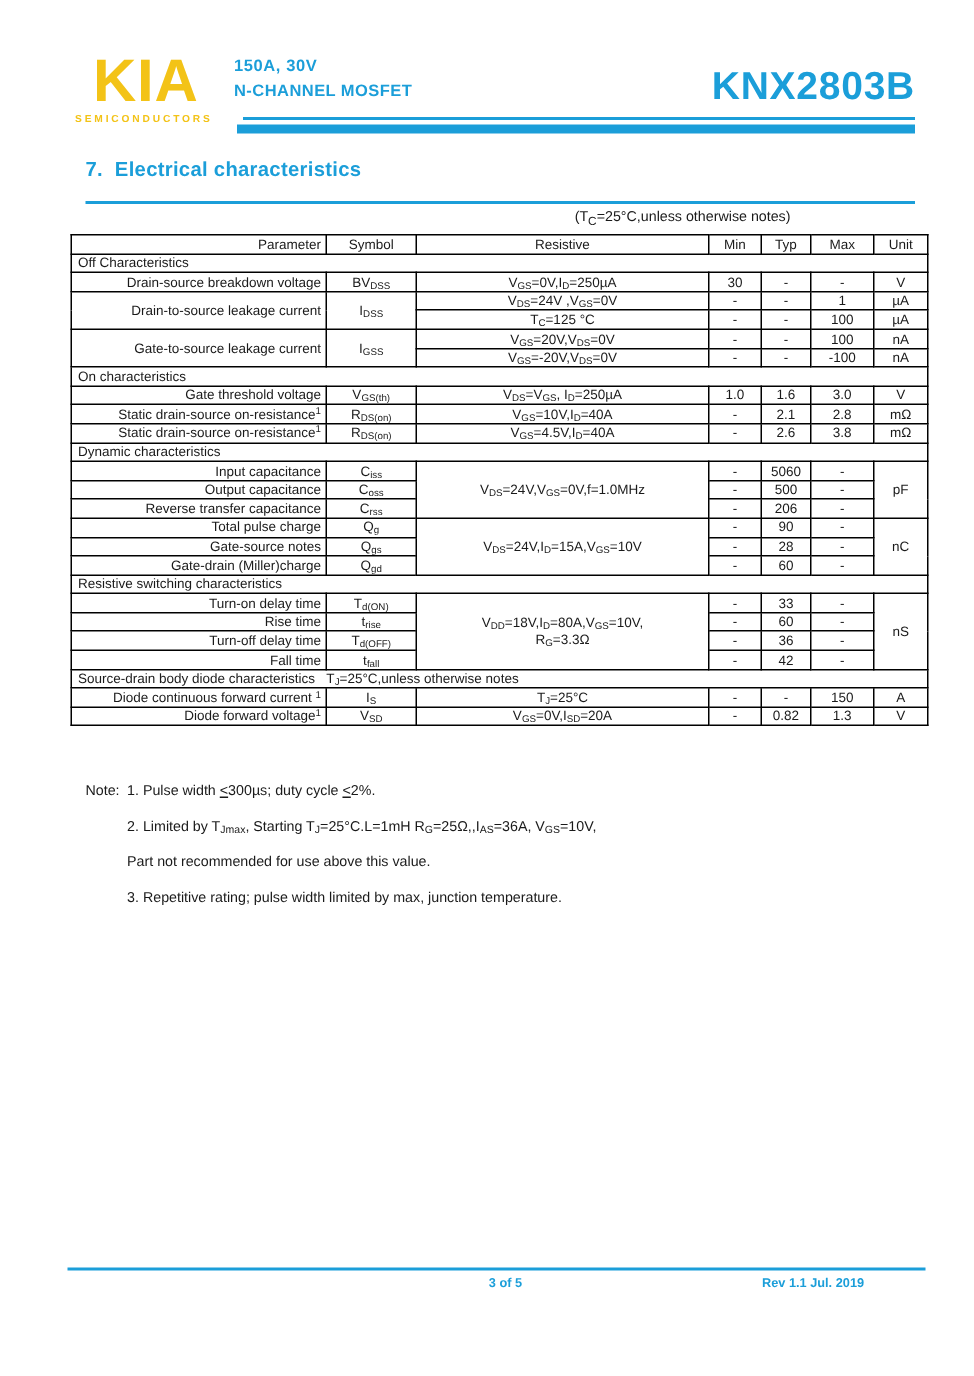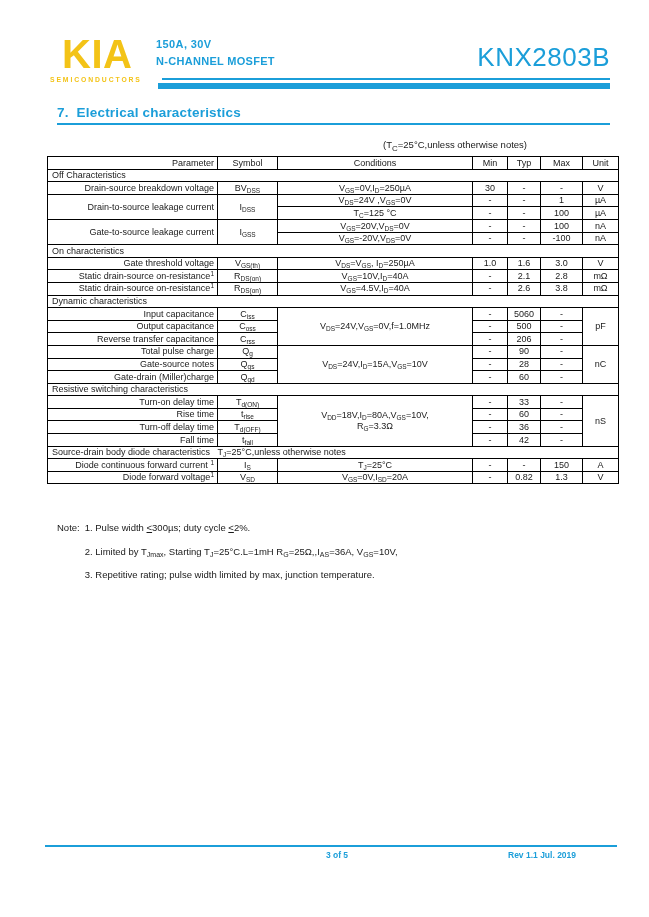--- a/index.html
+++ b/index.html
@@ -6,28 +6,28 @@
   .page{
     position:relative;width:649px;height:917px;background:#ffffff;
     font-family:"Liberation Sans",sans-serif;color:#1a1a1a;overflow:hidden;
   }
   
   .logo{position:absolute;left:50px;top:33px;}
   .logo-text{color:#f3c317;font-weight:bold;font-size:40px;line-height:42px;margin-left:12px;letter-spacing:0.5px;}
   .logo-sub{color:#f3c317;font-weight:bold;font-size:6.8px;letter-spacing:1.9px;margin-top:1px;}
   .rating{position:absolute;left:156px;top:38px;color:#1b9ed9;font-weight:bold;font-size:11px;letter-spacing:0.4px;}
   .devtype{position:absolute;left:156px;top:55px;color:#1b9ed9;font-weight:bold;font-size:11px;letter-spacing:0.3px;}
-  .partnum{position:absolute;right:39px;top:42px;color:#1b9ed9;font-size:26px;letter-spacing:0.5px;}
+  .partnum{position:absolute;right:39px;top:42px;color:#1b9ed9;font-size:26px;letter-spacing:0.5px;font-weight:bold;}
   .thin-rule{position:absolute;left:162px;right:39px;top:78px;height:2px;background:#1b9ed9;}
   .thick-rule{position:absolute;left:158px;right:39px;top:83px;height:6px;background:#1b9ed9;}
   
   .section-heading{
     position:absolute;left:57px;top:105px;width:553px;margin:0;
     color:#1b9ed9;font-size:13.5px;font-weight:bold;letter-spacing:0.2px;
-    padding-bottom:3px;border-bottom:2px solid #1b9ed9;
+    padding-bottom:14px;border-bottom:2px solid #1b9ed9;
   }
   
   .cond-note{position:absolute;top:139px;right:122px;font-size:9.5px;color:#1a1a1a;}
   
   .spec-table{
     position:absolute;left:47px;top:156px;width:571px;
     border-collapse:collapse;table-layout:fixed;
     font-size:9px;color:#1a1a1a;
   }
   .spec-table td,.spec-table th{
@@ -75,21 +75,21 @@
         <col style="width:195px">
       <col style="width:35px">
         <col style="width:33px">
         <col style="width:42px">
         <col style="width:36px">
     </colgroup>
     <tbody data-name="spec-table-body">
         <tr data-name="header-row">
           <th class="left" data-name="column-header">Parameter</th>
           <th data-name="column-header">Symbol</th>
-          <th data-name="column-header">Conditions</th>
+          <th data-name="column-header">Resistive</th>
           <th data-name="column-header">Min</th>
           <th data-name="column-header">Typ</th>
           <th data-name="column-header">Max</th>
           <th data-name="column-header">Unit</th>
         </tr>
         <tr data-name="section-row">
           <td colspan="7" data-name="table-cell">Off Characteristics</td>
         </tr>
         <tr data-name="spec-row">
           <td class="left" data-name="table-cell">Drain-source breakdown voltage</td>
@@ -266,20 +266,21 @@
           <td data-name="table-cell">V</td>
         </tr>
       </tbody>
   </table>
 
   <div class="notes" data-name="notes-block">
     <span class="notes-label" data-name="notes-label">Note:</span>
     <div class="notes-lines" data-name="notes-lines">
         <div class="note-line" data-name="note-line">1. Pulse width <u>&lt;</u>300µs; duty cycle <u>&lt;</u>2%.</div>
         <div class="note-line" data-name="note-line">2. Limited by T<sub>Jmax</sub>, Starting T<sub>J</sub>=25°C.L=1mH R<sub>G</sub>=25Ω,,I<sub>AS</sub>=36A, V<sub>GS</sub>=10V,</div>
+        <div class="note-line" data-name="note-line">Part not recommended for use above this value.</div>
         <div class="note-line" data-name="note-line">3. Repetitive rating; pulse width limited by max, junction temperature.</div>
       </div>
   </div>
 
   <div class="footer-rule" data-name="footer-rule"></div>
   <div class="footer-page" data-name="page-number">3 of 5</div>
   <div class="footer-rev" data-name="revision-label">Rev 1.1 Jul. 2019</div>
 
 </div>
 

